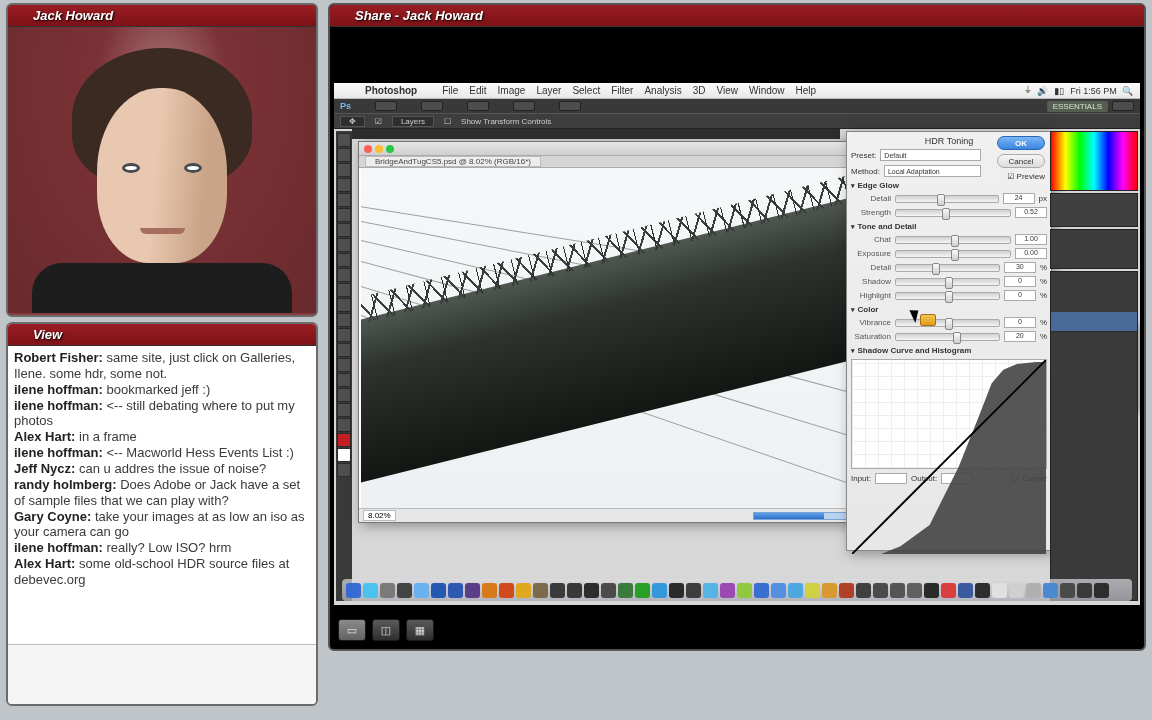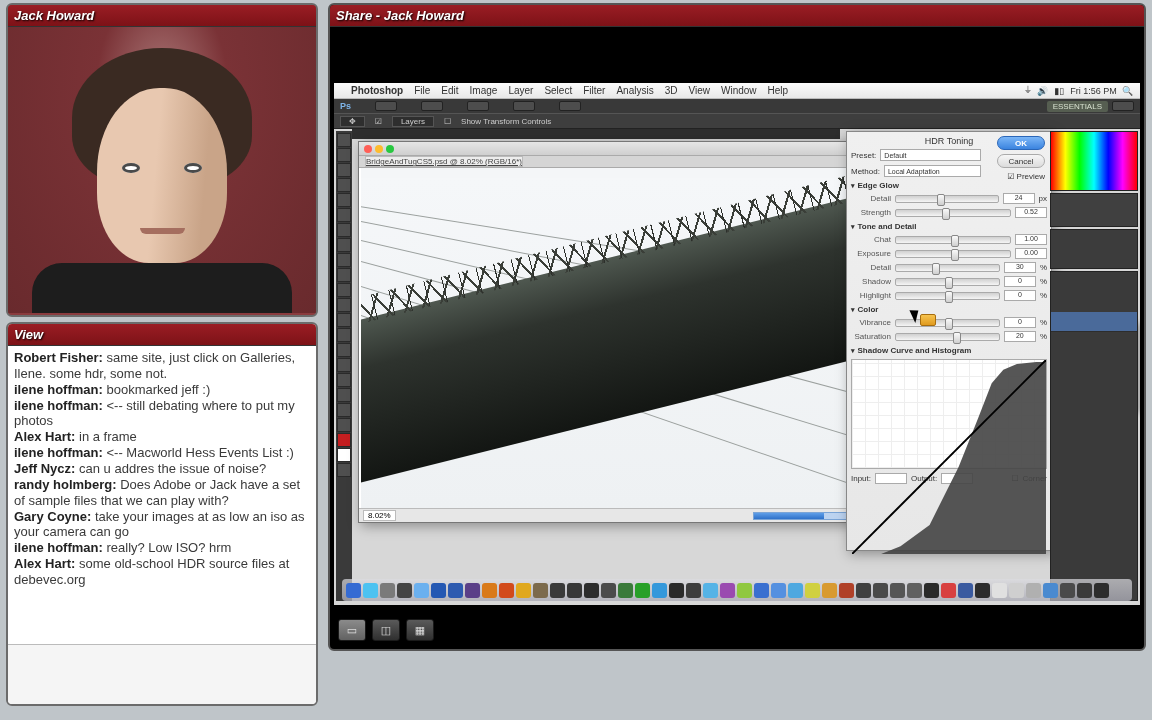--- a/index.html
+++ b/index.html
@@ -1,19 +1,19 @@
 <!DOCTYPE html>
 <html><head>
 <meta charset="utf-8">
 <style>
 * { margin:0; padding:0; box-sizing:border-box; }
 body { background:#bfc5c9; font-family:Arial,Helvetica,sans-serif; font-size:11px; width:1152px; height:720px; overflow:hidden; position:relative; }
 
 .panel { position:absolute; border:2px solid #555; border-radius:6px; overflow:hidden; }
-.titlebar { background:linear-gradient(#9a1d24,#7d1217); color:#fff; font-weight:bold; font-style:italic; padding:3px 6px; font-size:13px; text-shadow:1px 1px 2px #000; border-bottom:1px solid #333; }
+.titlebar { background:linear-gradient(#9a1d24,#7d1217); color:#fff; font-weight:bold; font-style:italic; padding:3px 25px; font-size:13px; text-shadow:1px 1px 2px #000; border-bottom:1px solid #333; }
 
 #profile { left:6px; top:3px; width:312px; height:314px; background:#8a3b3e; border-color:#6b6b6b; }
 #profile .photo { width:100%; height:calc(100% - 24px); background:radial-gradient(ellipse at 50% 20%,#a77 0%,#7a3236 30%,#692a2d 100%); position:relative; overflow:hidden; }
 .head { position:absolute; left:50%; top:18%; transform:translateX(-50%); }
 .head .hair { width:180px; height:140px; background:#3a2a22; border-radius:60% 60% 45% 45%; position:absolute; left:-90px; top:-30px; }
 .head .face { width:130px; height:175px; background:linear-gradient(95deg,#e8c8b0 45%,#c9a488 80%); border-radius:48% 48% 40% 40%; position:absolute; left:-65px; top:10px; }
 .head .eye { width:18px; height:10px; background:#fff; border-radius:50%; position:absolute; top:85px; box-shadow:inset 0 0 0 3px #4a4a4a; }
 .head .eye.l { left:-40px; } .head .eye.r { left:22px; }
 .head .mouth { width:45px; height:6px; background:#a56e5f; border-radius:0 0 20px 20px; position:absolute; top:150px; left:-22px; }
 .head .jacket { width:260px; height:140px; background:#1d1d1d; position:absolute; top:185px; left:-130px; border-radius:30px 30px 0 0; }
@@ -21,21 +21,21 @@
 #chat { left:6px; top:322px; width:312px; height:384px; background:#fff; border-color:#6b6b6b; display:flex; flex-direction:column; }
 #chat .titlebar { flex:0 0 auto; }
 #chat .msgs { flex:1 1 auto; padding:4px 6px; font-size:13px; line-height:1.22; color:#3a3a3a; overflow-y:scroll; font-family:Verdana,Arial,sans-serif; }
 #chat .msgs .u { font-weight:bold; color:#222; }
 #chat .input { flex:0 0 60px; border-top:1px solid #bbb; background:#f5f5f5; }
 #chat ::-webkit-scrollbar{width:14px}#chat ::-webkit-scrollbar-thumb{background:#b5b5b5;border:1px solid #888;border-radius:3px}#chat ::-webkit-scrollbar-track{background:#e9e9e9}
 
 #share { left:328px; top:3px; width:818px; height:648px; background:#000; border-color:#555; }
 #share .inner { position:absolute; top:78px; left:4px; right:4px; bottom:44px; background:#d7d7d7; }
 
-.mac-menu { position:absolute; top:0; left:0; right:0; height:16px; background:linear-gradient(#fbfbfb,#e8e8e8); font-size:10px; display:flex; align-items:center; padding:0 6px; gap:11px; color:#333; border-bottom:1px solid #bbb; }
+.mac-menu { position:absolute; top:0; left:0; right:0; height:16px; background:linear-gradient(#fbfbfb,#e8e8e8); font-size:10px; display:flex; align-items:center; padding:0 6px; gap:25px; color:#333; border-bottom:1px solid #bbb; }
 .mac-menu .app { font-weight:bold; }
 .mac-menu .spacer { flex:1; }
 .mac-menu .status { display:flex; gap:6px; align-items:center; font-size:9px; }
 .apple { font-size:12px; }
 
 .ps-top { position:absolute; top:16px; left:0; right:0; height:14px; background:#393939; display:flex; align-items:center; padding:0 6px; gap:24px; }
 .ps-top .btn { width:22px; height:10px; background:#4d4d4d; border:1px solid #222; border-radius:2px; }
 .ps-top .right { margin-left:auto; display:flex; gap:4px; }
 .ps-top .ess { background:#565e51; color:#d7e0cf; font-size:8px; padding:1px 6px; border-radius:2px;margin-left:36px; }
 
@@ -45,21 +45,21 @@
 .toolbox { position:absolute; left:2px; top:48px; width:16px; bottom:4px; background:#3a3a3a; display:flex; flex-direction:column; gap:1px; padding:2px 1px; }
 .toolbox .t { width:14px; height:14px; background:#4f4f4f; border:1px solid #2a2a2a; }
 .toolbox .fg { background:#c41e20; }
 .toolbox .bg { background:#fff; }
 
 .doc-tabs { position:absolute; left:18px; top:46px; right:300px; height:10px; background:#2e2e2e; }
 .doc-window { position:absolute; left:24px; top:58px; width:530px; height:382px; background:#fff; border:1px solid #777; box-shadow:3px 3px 12px rgba(0,0,0,.35); }
 .doc-window .tb { height:14px; background:linear-gradient(#e6e6e6,#cfcfcf); display:flex; align-items:center; gap:3px; padding:0 5px; font-size:8px; color:#555; border-bottom:1px solid #aaa; }
 .traffic{display:flex;gap:3px}.tl{width:8px;height:8px;border-radius:50%}.tl.r{background:#ff5f57}.tl.y{background:#febc2e}.tl.g{background:#28c840}
 .doc-window .tabs { height:12px; background:#d5d5d5; font-size:8px; display:flex; align-items:center; padding:0 6px; color:#444; border-bottom:1px solid #aaa; }
-.doc-window .tabs span { background:#ededed; padding:0 0; border:1px solid #bbb;text-decoration:underline; }
+.doc-window .tabs span { background:#ededed; padding:0 9px; border:1px solid #bbb; }
 .canvas { position:absolute; top:26px; left:2px; right:2px; bottom:14px; background:#f4f6f8; overflow:hidden; }
 .ruler-h{position:absolute;top:26px;left:2px;right:2px;height:10px;background:repeating-linear-gradient(90deg,#ddd,#ddd 1px,#f3f3f3 1px,#f3f3f3 8px);border-bottom:1px solid #aaa}
 .canvas-inner{position:absolute;top:10px;left:0;right:0;bottom:0;background:linear-gradient(180deg,#f5f7f9,#eef1f3)}
 .bridge{position:absolute;left:-20px;right:-20px;top:45%;height:48%;background:linear-gradient(180deg,#4f5850 0%,#2e332e 30%,#131613 100%);transform:rotate(-14deg);transform-origin:left center}
 .truss{position:absolute;top:-22px;left:0;right:0;height:26px;background:repeating-linear-gradient(90deg,transparent 0,transparent 2px,#2c2f2b 2px,#2c2f2b 3px,transparent 3px,transparent 18px),repeating-linear-gradient(60deg,transparent 0,transparent 14px,#3a3e38 14px,#3a3e38 16px),repeating-linear-gradient(-60deg,transparent 0,transparent 14px,#3a3e38 14px,#3a3e38 16px)}
 .cable{position:absolute;width:160%;height:1px;background:#9ba09e;top:0;left:-10%;transform-origin:left}
 .doc-window .status { position:absolute; bottom:0; left:0; right:0; height:14px; background:#e7e7e7; border-top:1px solid #bbb; display:flex; align-items:center; padding:0 4px; gap:6px; }
 .doc-window .status .prog { margin-left:auto; width:130px; height:8px; background:#bcd3f0; border:1px solid #7aa4d6; }
 .doc-window .status .prog div{height:100%;width:55%;background:linear-gradient(#5e9ee8,#2e71c9)}
 

